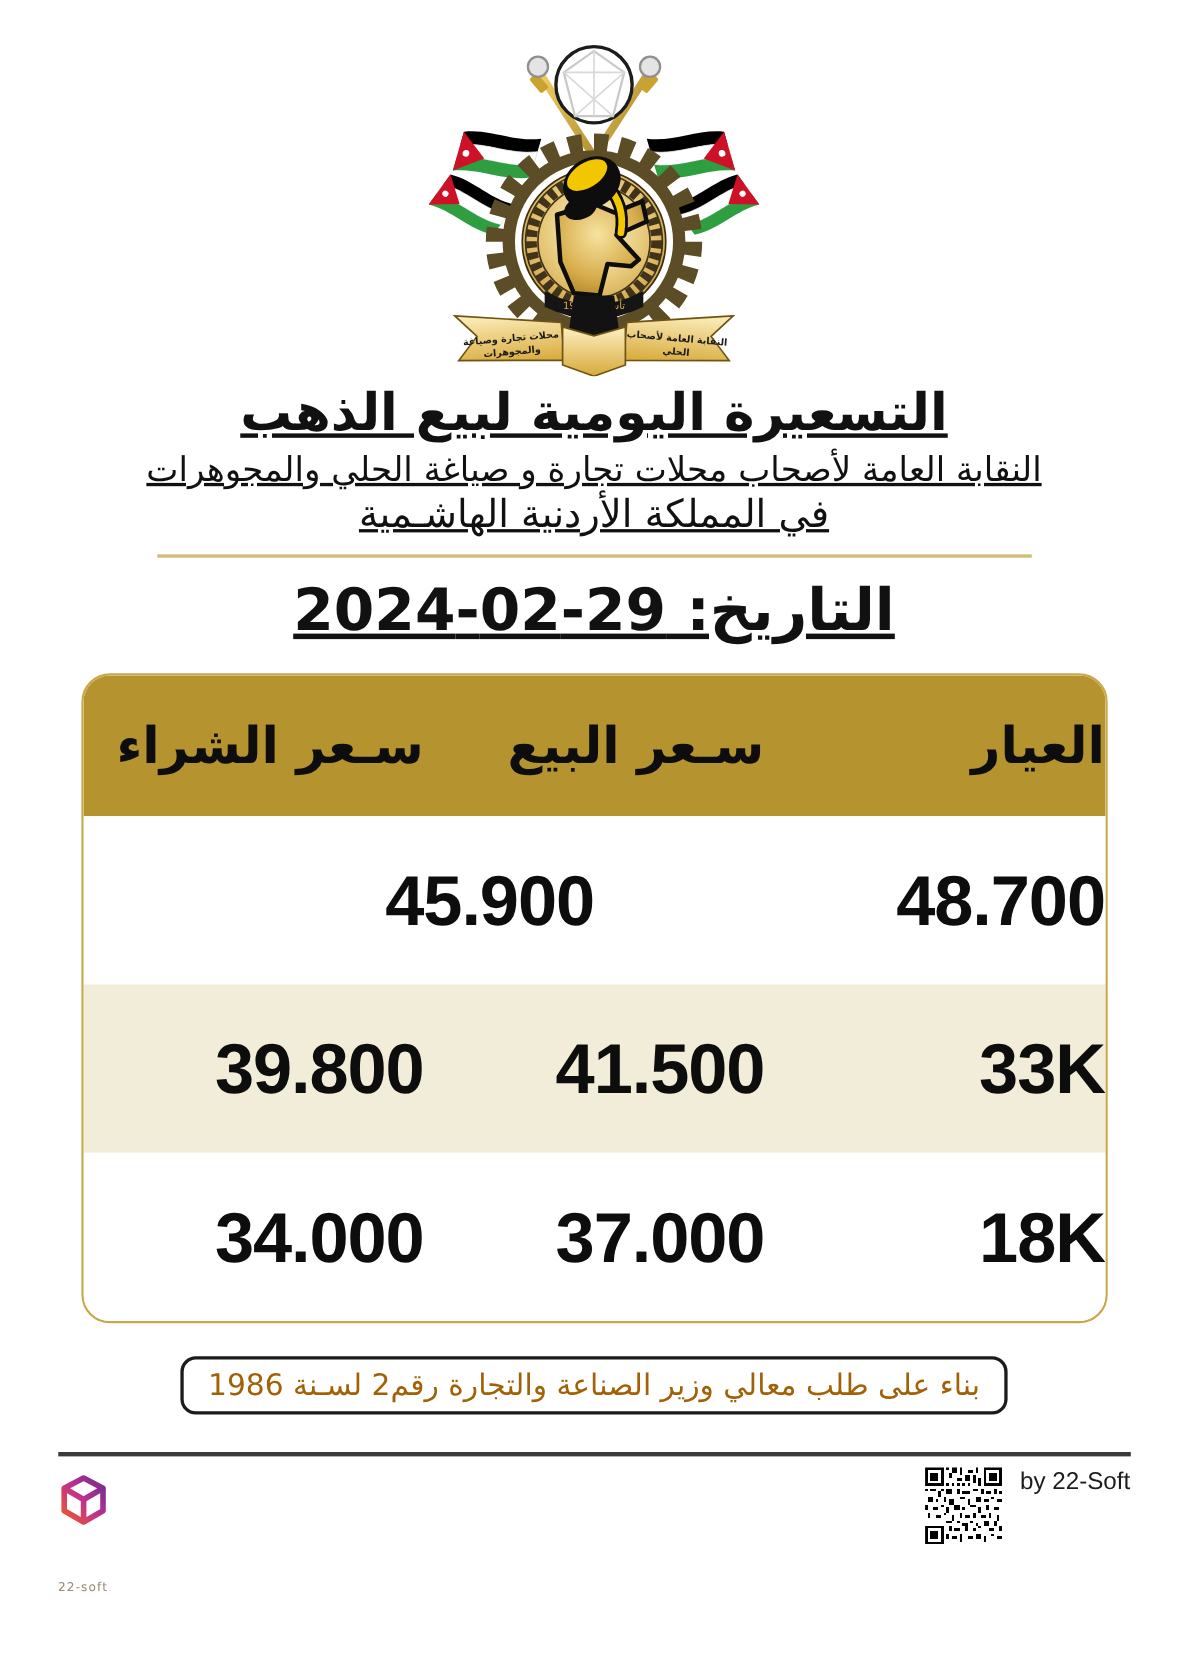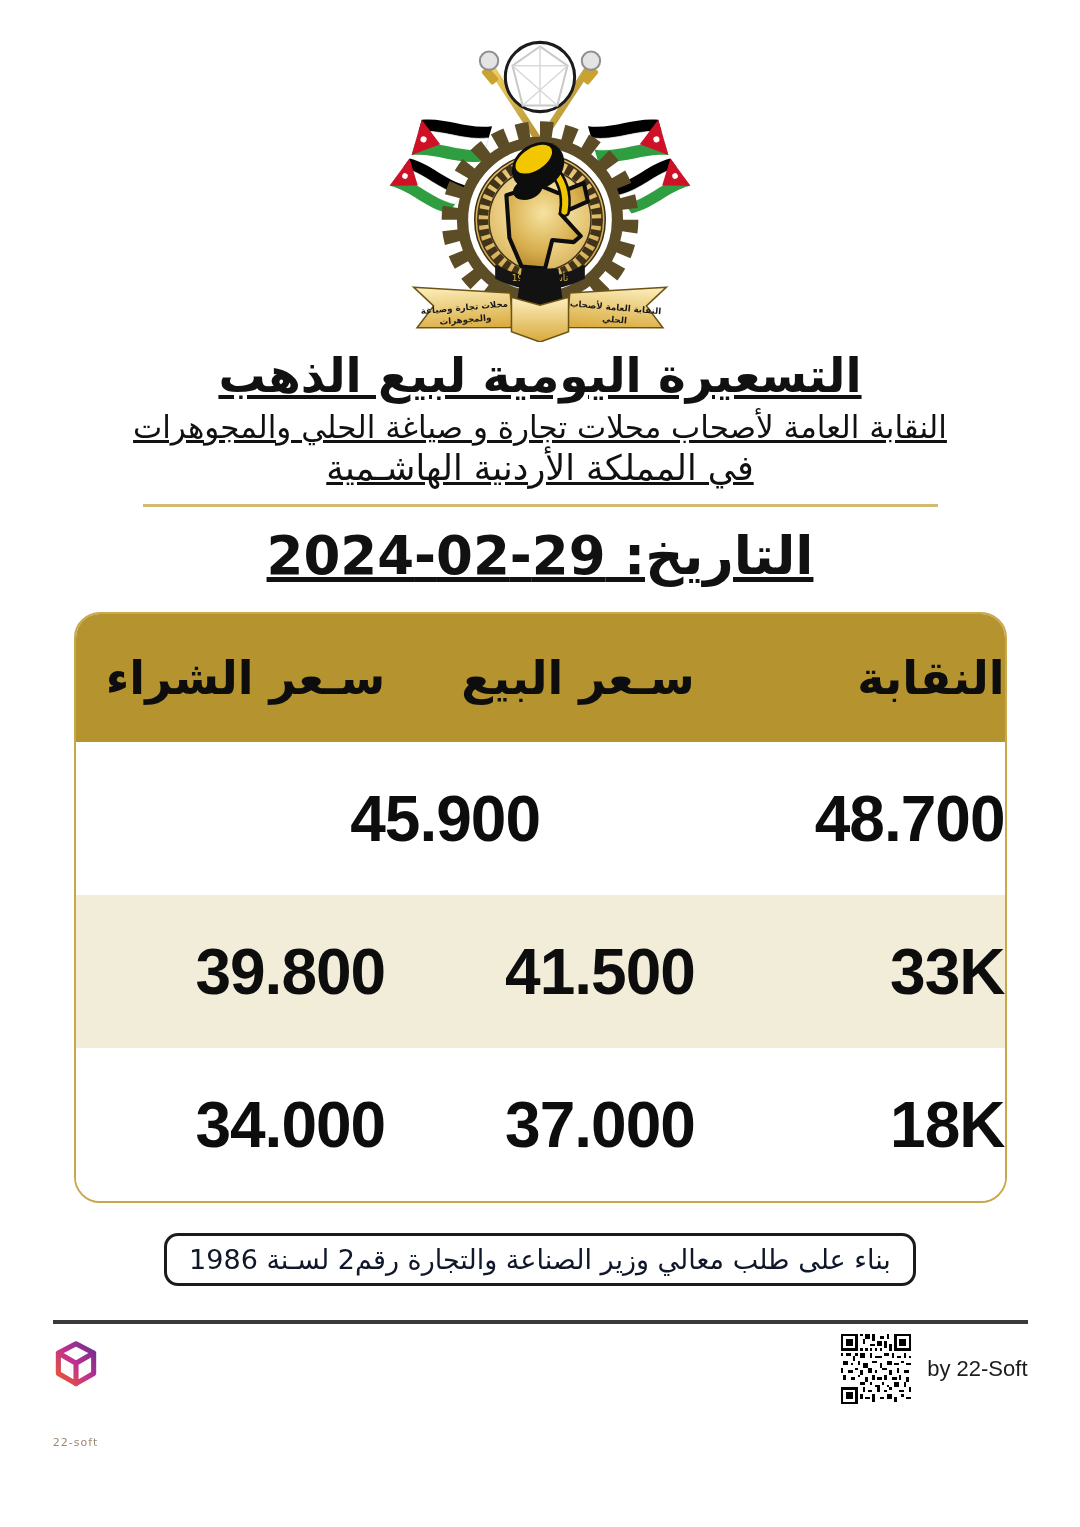--- a/index.html
+++ b/index.html
@@ -29,33 +29,33 @@
   .t-head .t-cell { font-size:46px; font-weight:bold; color:#0d0d0d; }
   .t-body { height:153px; background:#ffffff; }
   .t-body.alt { background:#f1edd8; }
   .t-body .t-cell {
     font-family:"Liberation Sans","DejaVu Sans",sans-serif;
     font-weight:bold; font-size:64px; color:#0d0d0d; letter-spacing:-1px;
   }
 
   .note-wrap { text-align:center; margin-top:30px; }
   .note-box {
-    display:inline-block; direction:rtl; font-size:27px; color:#0f172a;
+    display:inline-block; direction:rtl; font-size:27px; color:#a16207;
     border:3px solid #1b1b1b; border-radius:14px; padding:8px 22px;
     background:#fff;
   }
 
   .footer-line { width:975px; height:4px; background:#3a3a3a; margin:34px auto 0; }
   .footer-row {
     width:975px; margin:8px auto 0; display:flex;
     justify-content:space-between; align-items:flex-start;
   }
   .brand-block { text-align:center; padding-top:8px; }
   .brand-label { font-size:11px; color:#9c8872; letter-spacing:1px;margin-top:40px; }
-  .qr-block { display:flex; align-items:center; gap:16px; padding-top:2px; }
+  .qr-block { display:flex; gap:16px; padding-top:2px; }
   .qr-credit { font-size:22px; color:#1c1c1c; font-family:"Liberation Sans",sans-serif; }
 </style>
 </head>
 <body>
 
 <div class="page">
 
   <div class="logo-wrap">
     <svg width="312" height="318" viewBox="0 0 300 312">
       <defs>
@@ -157,21 +157,21 @@
   <div class="hdr">
     <div class="title">التسعيرة اليومية لبيع الذهب</div>
     <div class="org">النقابة العامة لأصحاب محلات تجارة و صياغة الحلي والمجوهرات</div>
     <div class="kingdom">في المملكة الأردنية الهاشـمية</div>
     <div class="gold-divider"></div>
     <div class="date-line">التاريخ: 29-02-2024</div>
   </div>
 
   <div class="price-table">
     <div class="t-row t-head">
-      <div class="t-cell">النقابة</div>
+      <div class="t-cell">العيار</div>
       <div class="t-cell">سـعر البيع</div>
       <div class="t-cell">سـعر الشراء</div>
     </div>
     <div class="t-row t-body">
       <div class="t-cell">48.700</div>
       <div class="t-cell">45.900</div>
     </div>
     <div class="t-row t-body alt">
       <div class="t-cell">33K</div>
       <div class="t-cell">41.500</div>

